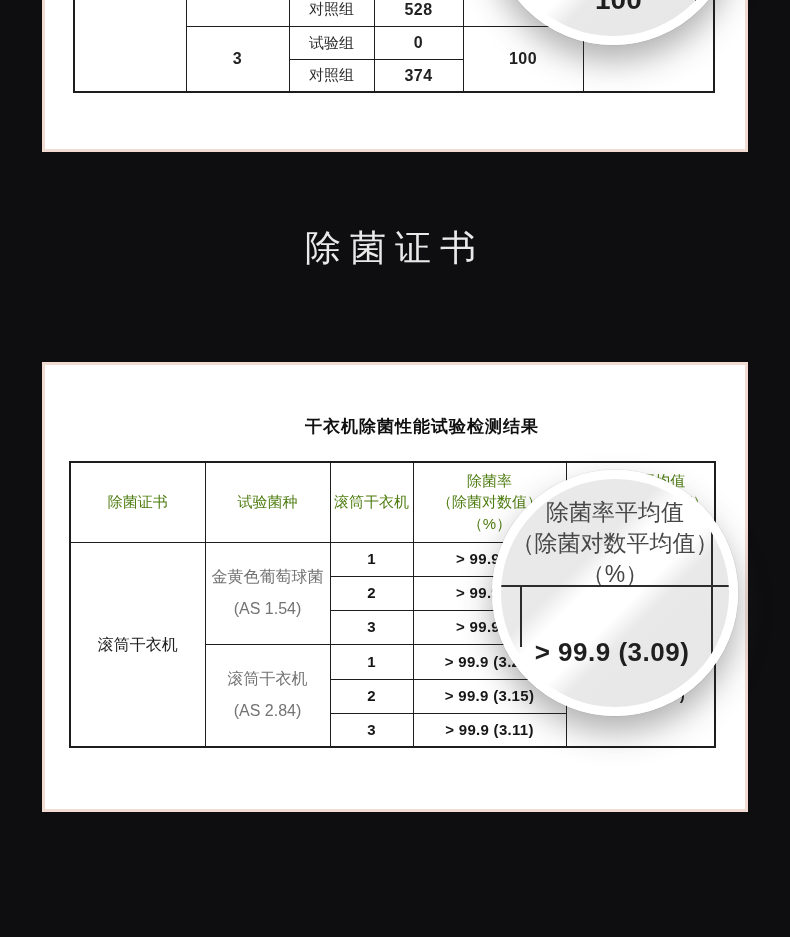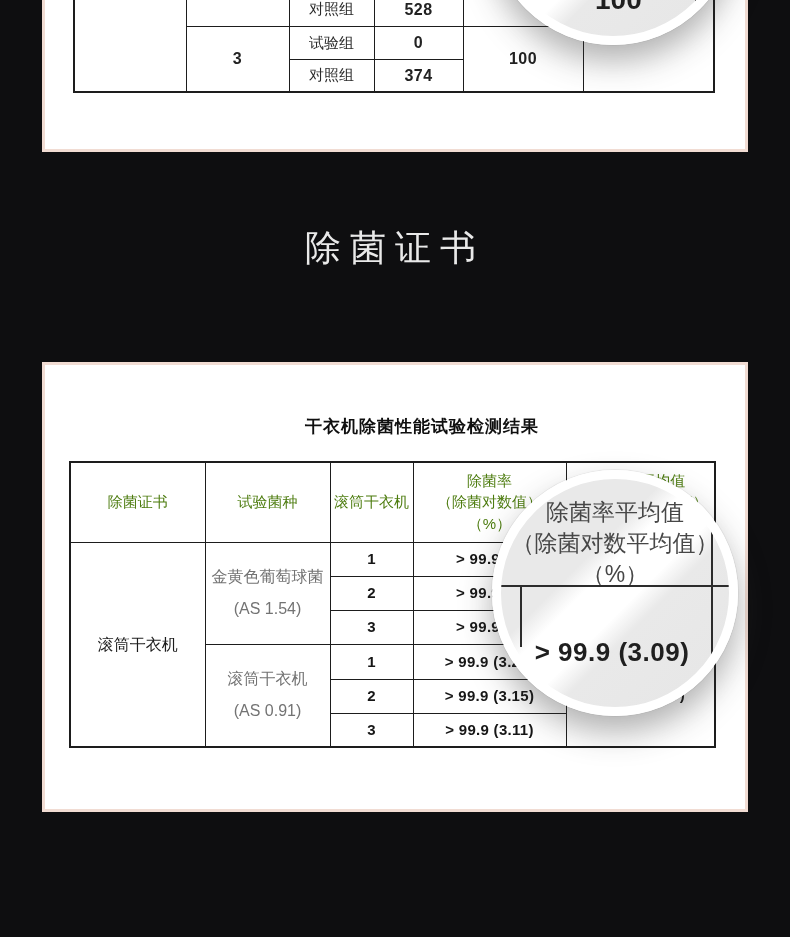--- a/index.html
+++ b/index.html
@@ -140,21 +140,21 @@
         <td class="testno">2</td>
         <td class="rate">&gt; 99.9 (3.</td>
       </tr>
       <tr style="height:34px">
         <td class="testno">3</td>
         <td class="rate">&gt; 99.9 (3.</td>
       </tr>
       <tr style="height:35px">
         <td rowspan="3" class="strain">
           <span>滚筒干衣机</span><br>
-          <span>(AS 0.91)</span>
+          <span>(AS 2.84)</span>
         </td>
         <td class="testno">1</td>
         <td class="rate">&gt; 99.9 (3.25)</td>
         <td rowspan="3" class="rate">&gt; 99.9 (3.17)</td>
       </tr>
       <tr style="height:34px">
         <td class="testno">2</td>
         <td class="rate">&gt; 99.9 (3.15)</td>
       </tr>
       <tr style="height:34px">

